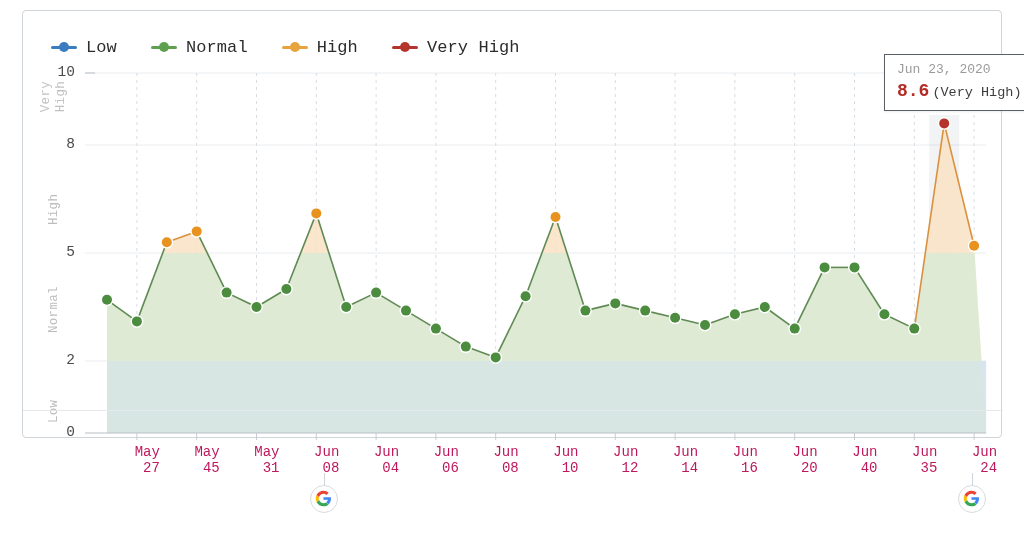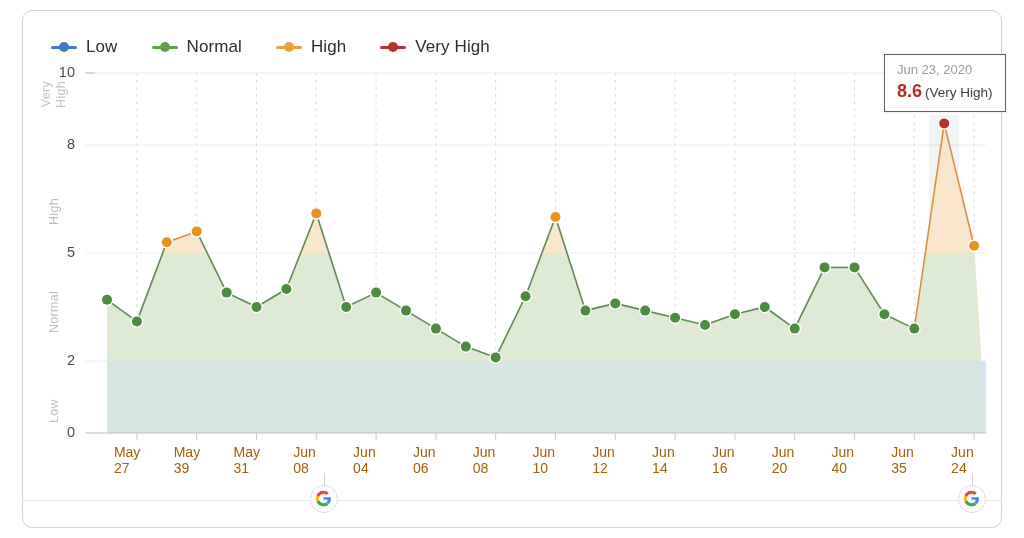--- a/index.html
+++ b/index.html
@@ -17,25 +17,26 @@
     height: 538px;
     background: #ffffff;
     box-sizing: border-box;
     overflow: hidden;
   }
   .frame {
     position: absolute;
     left: 22px;
     top: 10px;
     width: 980px;
-    height: 518px;
+    height: 428px;
     border: 1px solid #cfd4d8;
-    border-radius: 10px;
+    border-radius: 4px;
     background: #fff;
     box-sizing: border-box;
+    font-family: Liberation Mono, monospace;
   }
 
   
   .legend {
     position: absolute;
     left: 28px;
     top: 22px;
     display: flex;
     align-items: center;
     gap: 34px;
@@ -95,22 +96,22 @@
     color: #bdbdbd;
     transform: rotate(-90deg);
     transform-origin: left top;
     white-space: nowrap;
     letter-spacing: 0.3px;
   }
   .x-label {
     position: absolute;
     font-size: 14px;
     line-height: 16px;
-    color: #a16207;
-    text-align: left;
+    color: #be185d;
+    text-align: right;
     width: 46px;
     cursor: pointer;
   }
 
   
   .tooltip {
     position: absolute;
     border: 1px solid #5b6065;
     background: #ffffff;
     padding: 7px 12px 9px 12px;
@@ -357,21 +358,21 @@
         <div style="position: absolute; left: 16px; top: 70px; width: 40px; height: 60px;">
           <div class="band-label" style="position: absolute; left: 0px; top: 56px; font-size: 12.5px; color: rgb(194, 194, 194); transform: rotate(-90deg); transform-origin: left top; width: 56px; text-align: right;">Very</div>
           <div class="band-label" style="position: absolute; left: 15px; top: 56px; font-size: 12.5px; color: rgb(194, 194, 194); transform: rotate(-90deg); transform-origin: left top; width: 56px; text-align: right;">High</div>
         </div>
         <div class="x-label" style="left: 90.9px; top: 433px;">
           <div>May</div>
           <div>27</div>
         </div>
         <div class="x-label" style="left: 150.7px; top: 433px;">
           <div>May</div>
-          <div>39</div>
+          <div>45</div>
         </div>
         <div class="x-label" style="left: 210.5px; top: 433px;">
           <div>May</div>
           <div>31</div>
         </div>
         <div class="x-label" style="left: 270.3px; top: 433px;">
           <div>Jun</div>
           <div>08</div>
         </div>
         <div class="x-label" style="left: 330.1px; top: 433px;">

